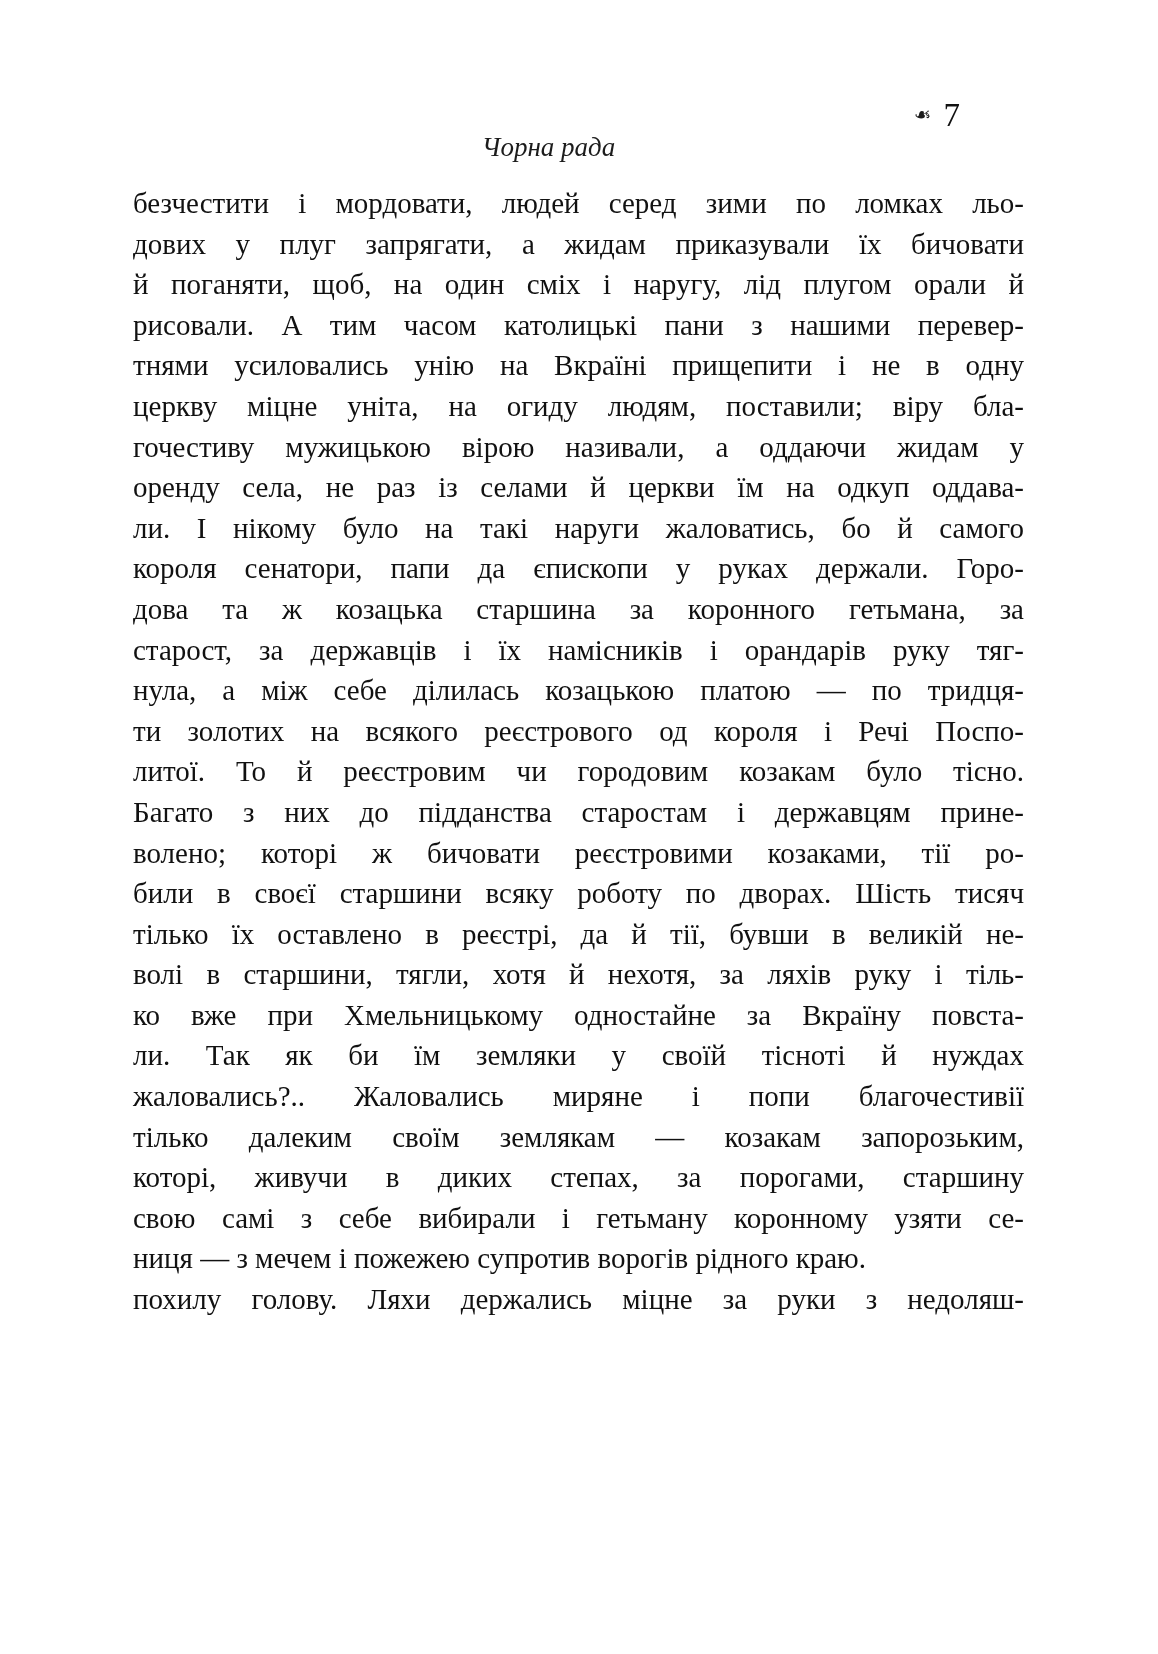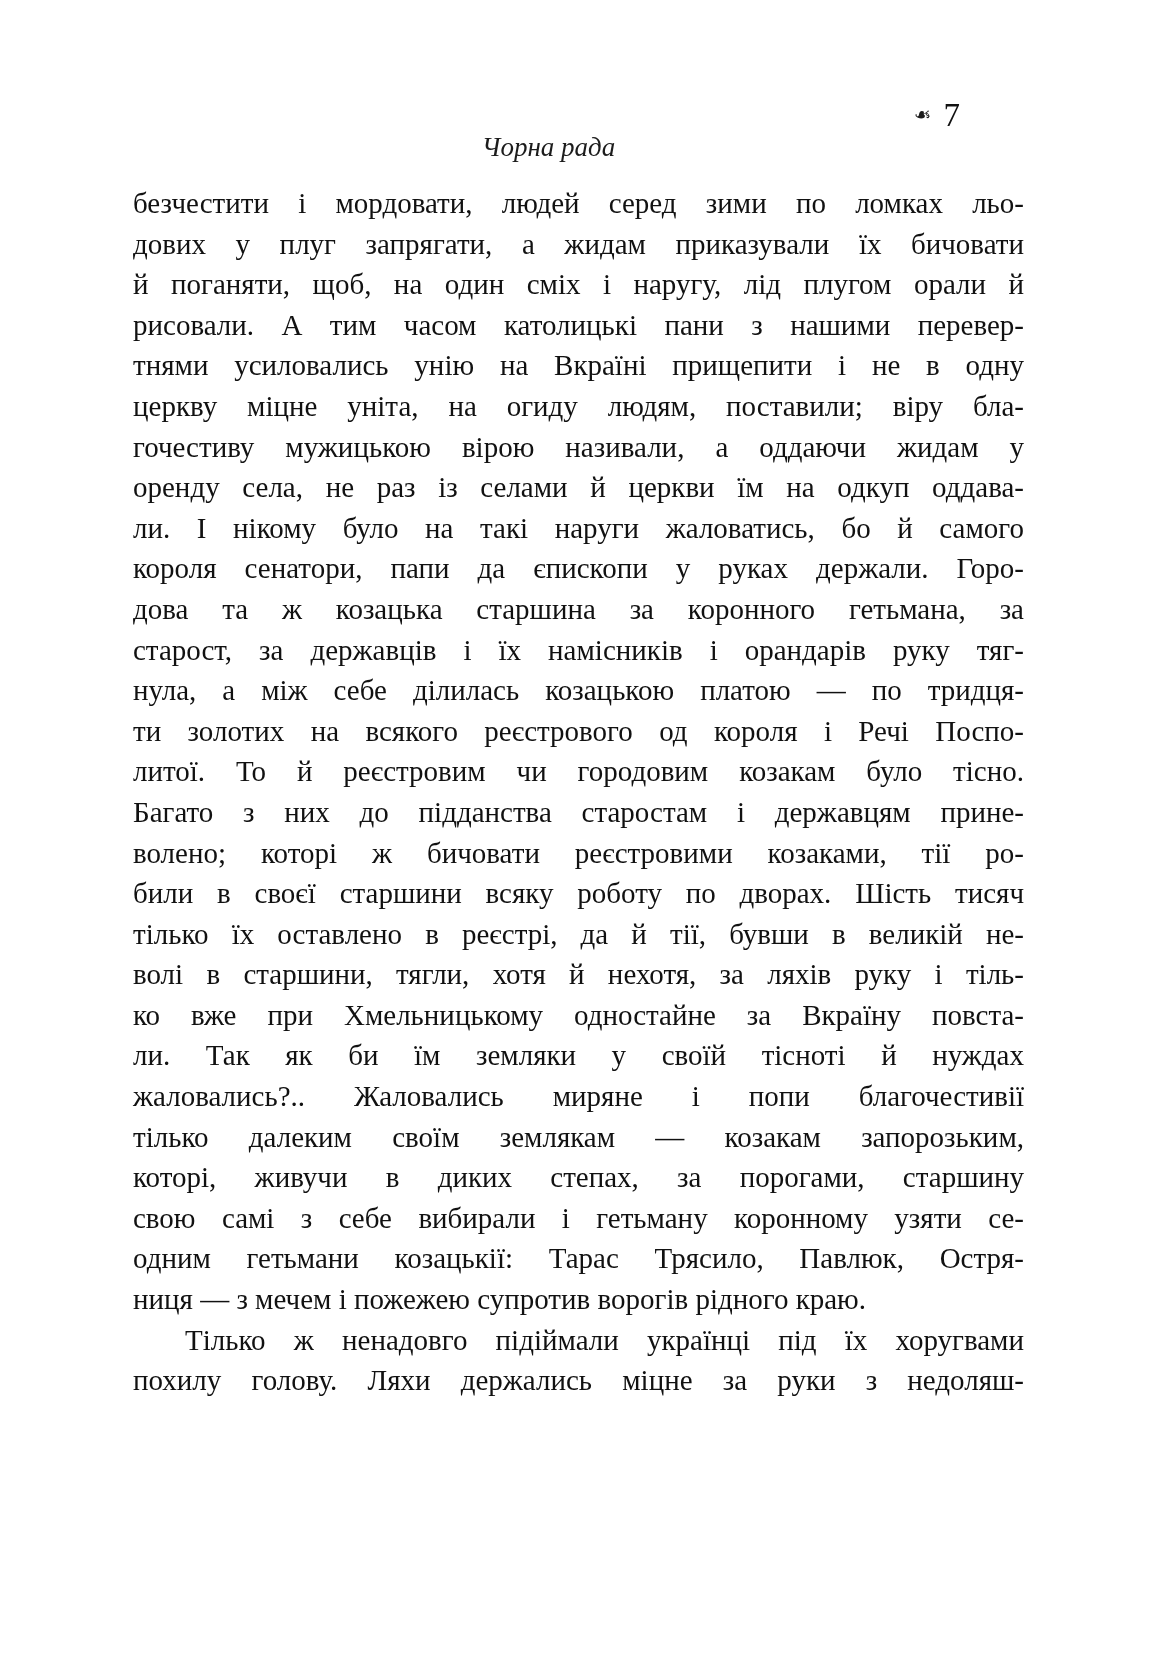--- a/index.html
+++ b/index.html
@@ -105,19 +105,17 @@
         <div class="text-line">волено; которі ж бичовати реєстровими козаками, тії ро-</div>
         <div class="text-line">били в своєї старшини всяку роботу по дворах. Шість тисяч</div>
         <div class="text-line">тілько їх оставлено в реєстрі, да й тії, бувши в великій не-</div>
         <div class="text-line">волі в старшини, тягли, хотя й нехотя, за ляхів руку і тіль-</div>
         <div class="text-line">ко вже при Хмельницькому одностайне за Вкраїну повста-</div>
         <div class="text-line">ли. Так як би їм земляки у своїй тісноті й нуждах</div>
         <div class="text-line">жаловались?.. Жаловались миряне і попи благочестивії</div>
         <div class="text-line">тілько далеким своїм землякам — козакам запорозьким,</div>
         <div class="text-line">которі, живучи в диких степах, за порогами, старшину</div>
         <div class="text-line">свою самі з себе вибирали і гетьману коронному узяти се-</div>
-        <div class="text-line">одним гетьмани козацькії: Тарас Трясило, Павлюк, Остря-</div>
         <div class="text-line no-justify">ниця — з мечем і пожежею супротив ворогів рідного краю.</div>
-        <div class="text-line indent">Тілько ж ненадовго підіймали українці під їх хоругвами</div>
         <div class="text-line">похилу голову. Ляхи держались міцне за руки з недоляш-</div>
       </div>
   </div>
 </div>
 
 </body></html>

